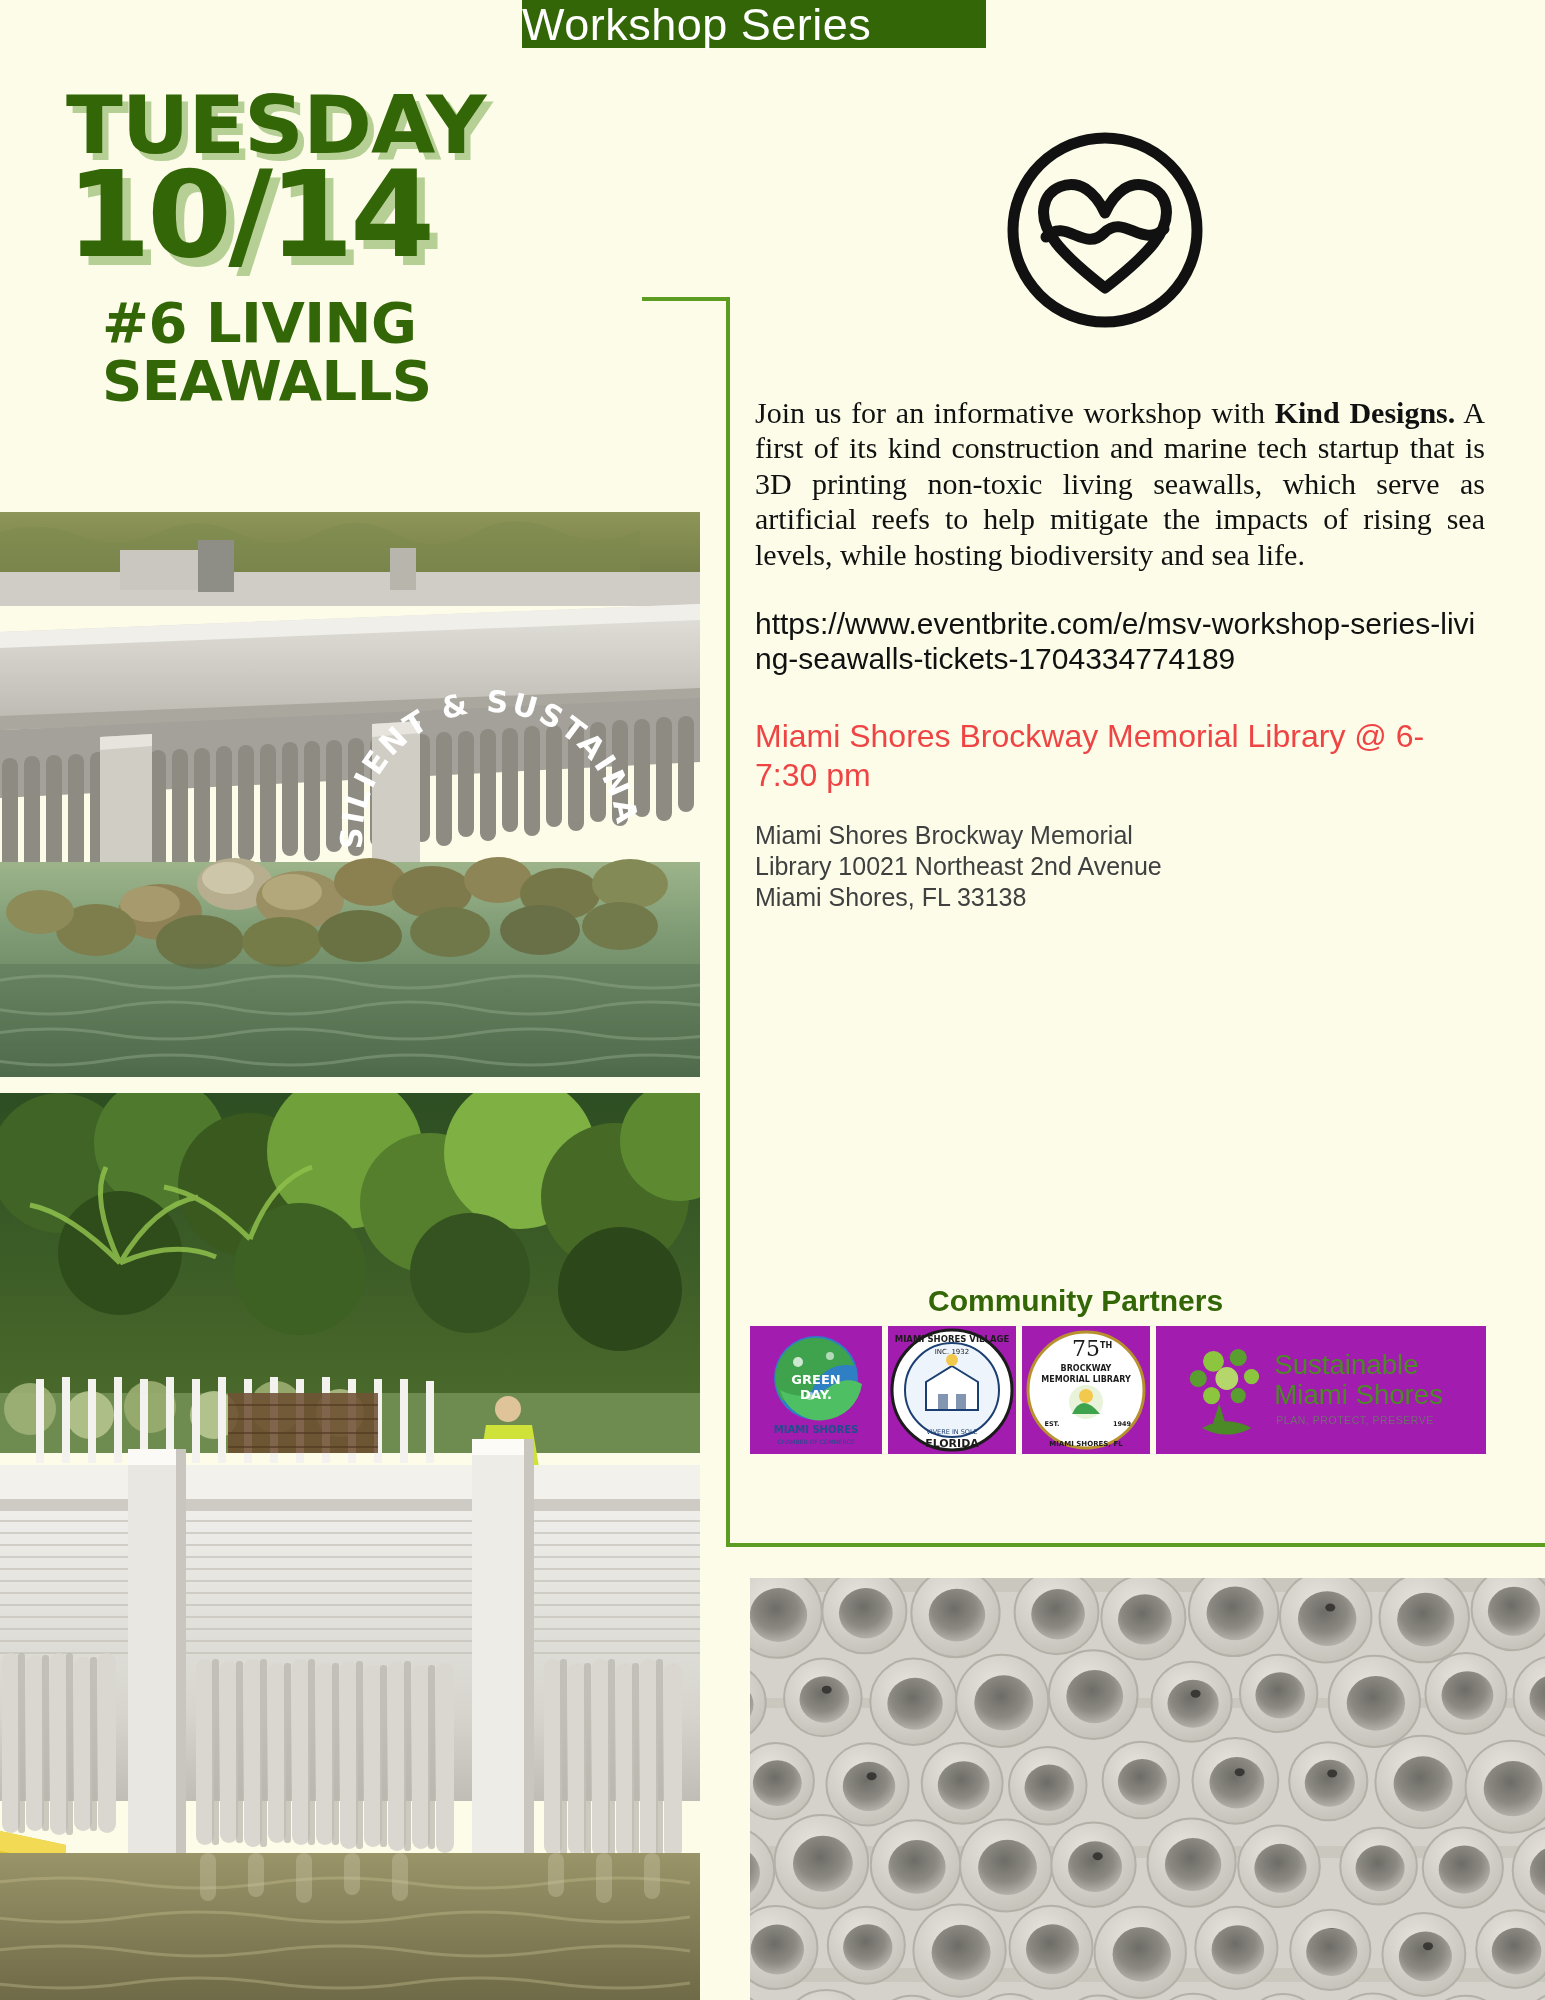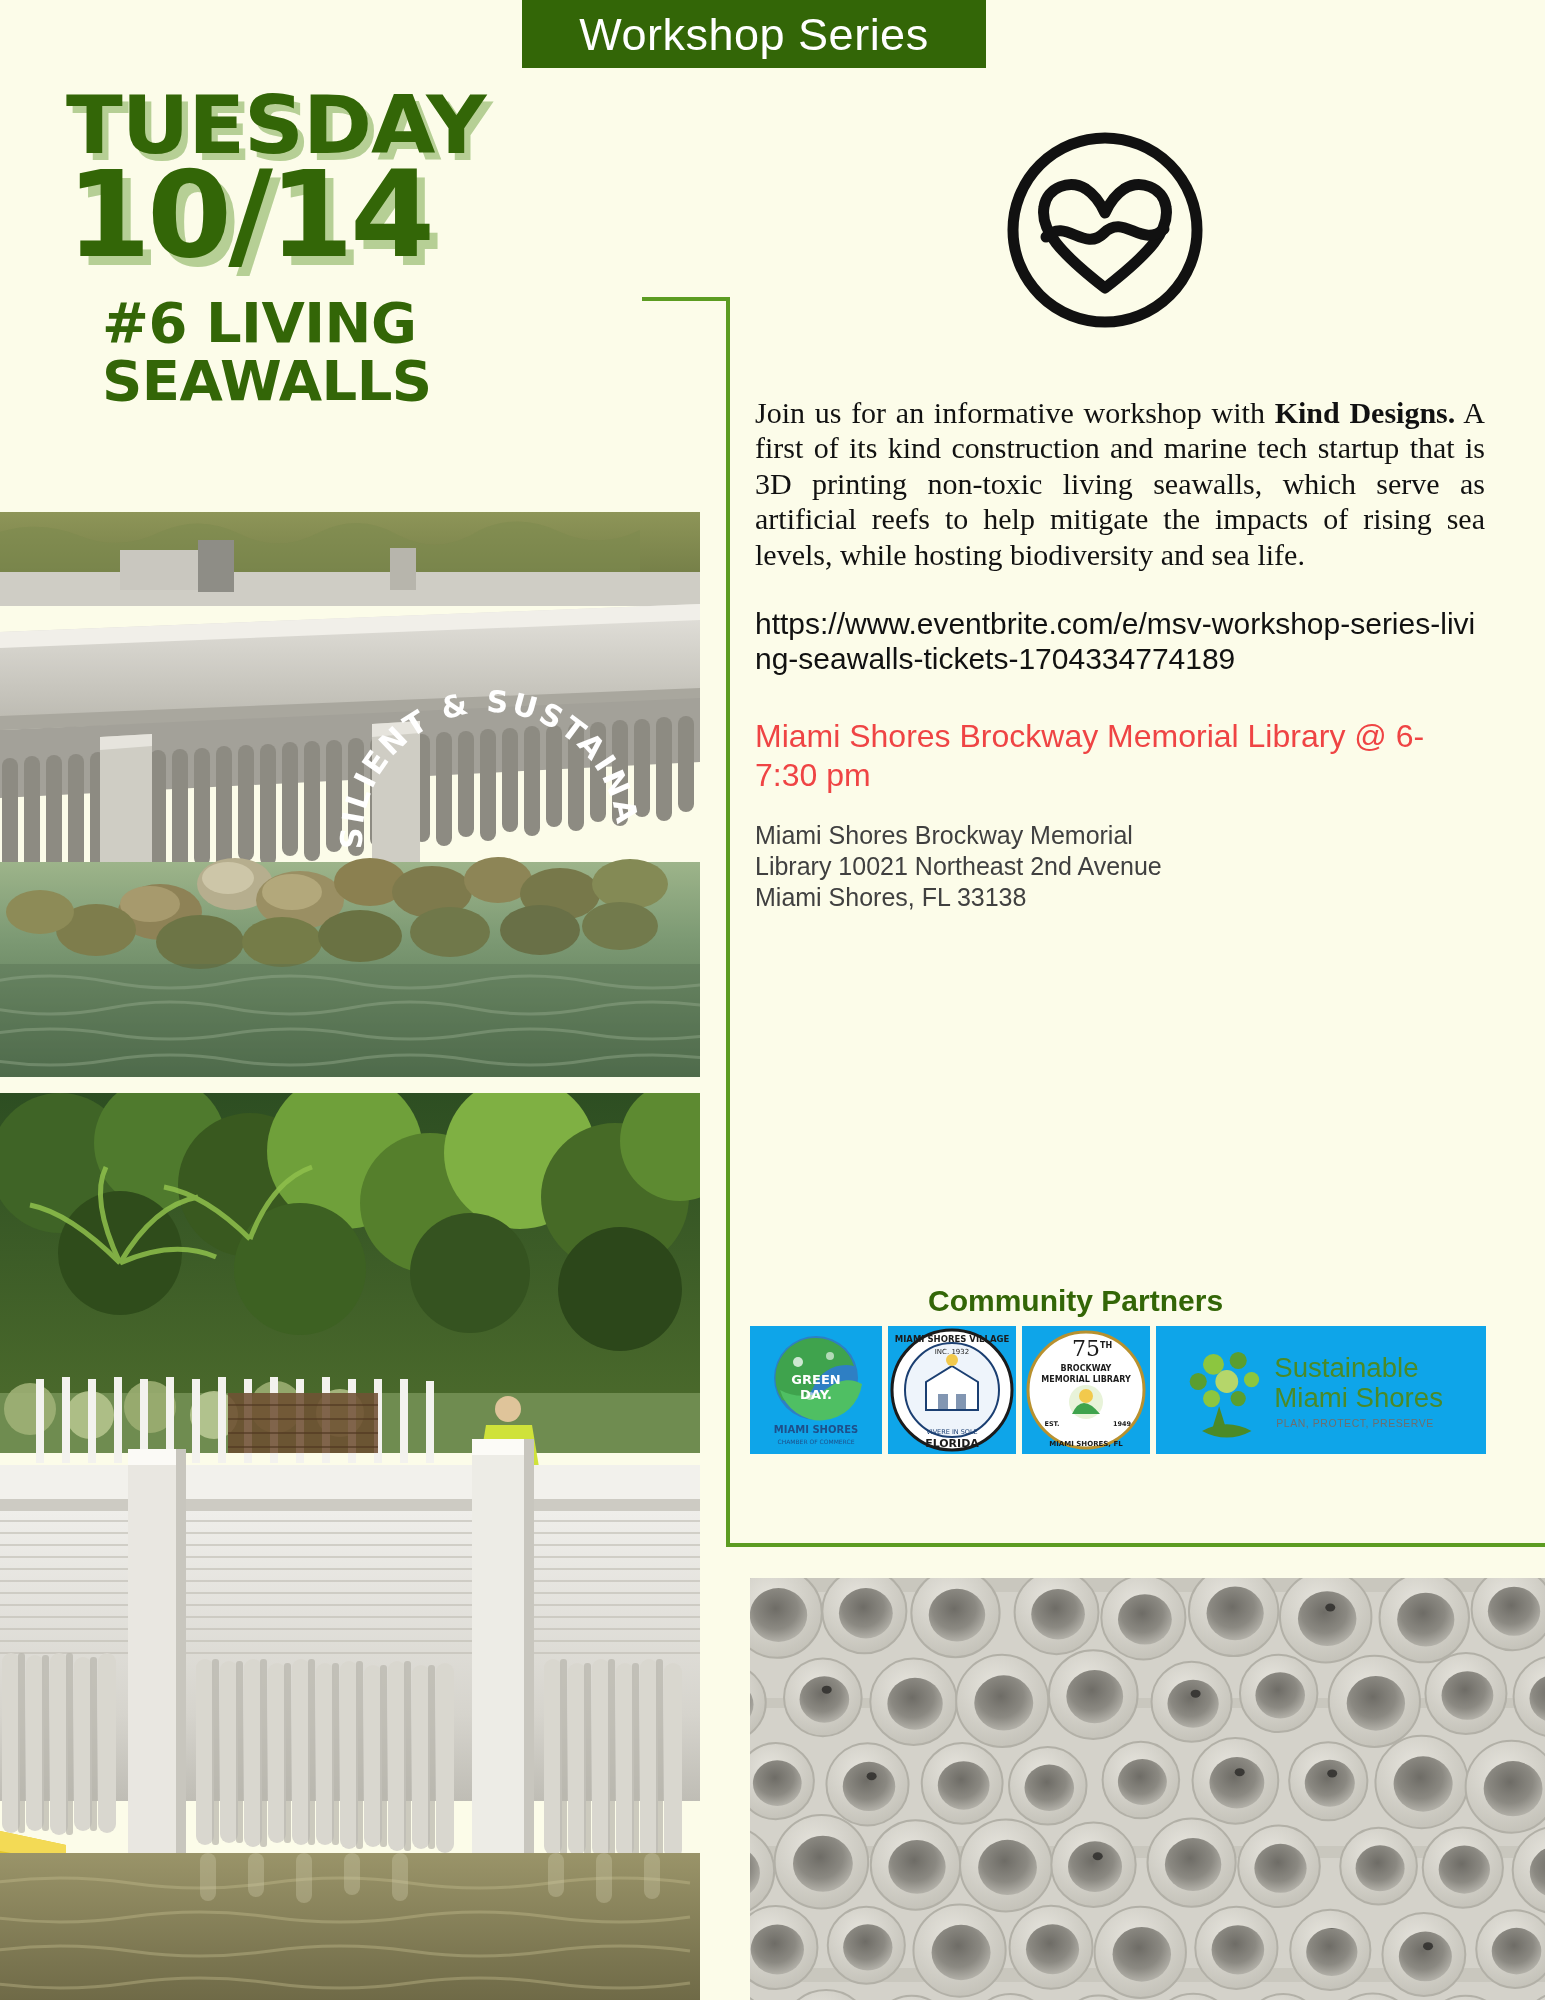--- a/index.html
+++ b/index.html
@@ -13,23 +13,23 @@
     position: relative;
     width: 1545px; height: 2000px;
     background: #fcfce9;
     overflow: hidden;
   }
 
   
   .workshop-banner {
     position: absolute;
     left: 522px; top: 0px;
-    width: 464px; height: 68px;
+    width: 464px; height: 48px;
     background: #336607;
-    display: flex; align-items: center; justify-content: center;
+    display: flex; align-items: center; justify-content: flex-start;
   }
   .workshop-banner span {
     color: #ffffff;
     font-size: 45px;
     letter-spacing: .5px;
     line-height: 1;
     font-family: "Liberation Sans", sans-serif;
   }
 
   
@@ -141,24 +141,24 @@
     color: #336607;
     font-family: Liberation Sans, sans-serif;
   }
   .partner-row {
     position: absolute;
     left: 750px; top: 1325px;
     width: 760px; height: 130px;
     display: flex; align-items: center; gap: 6px;
   }
   .partner-card {
-    background: #0ea5e9;
+    background: #a21caf;
     height: 128px;
     display: flex; flex-direction: column;
-    align-items: center; justify-content: flex-end;
+    align-items: center; justify-content: center;
     position: relative;
   }
   .p1 { width: 132px; }
   .p2 { width: 128px; }
   .p3 { width: 128px; }
   .p4 { width: 330px; padding: 0 8px; }
 
   
   .photo {
     position: absolute;

